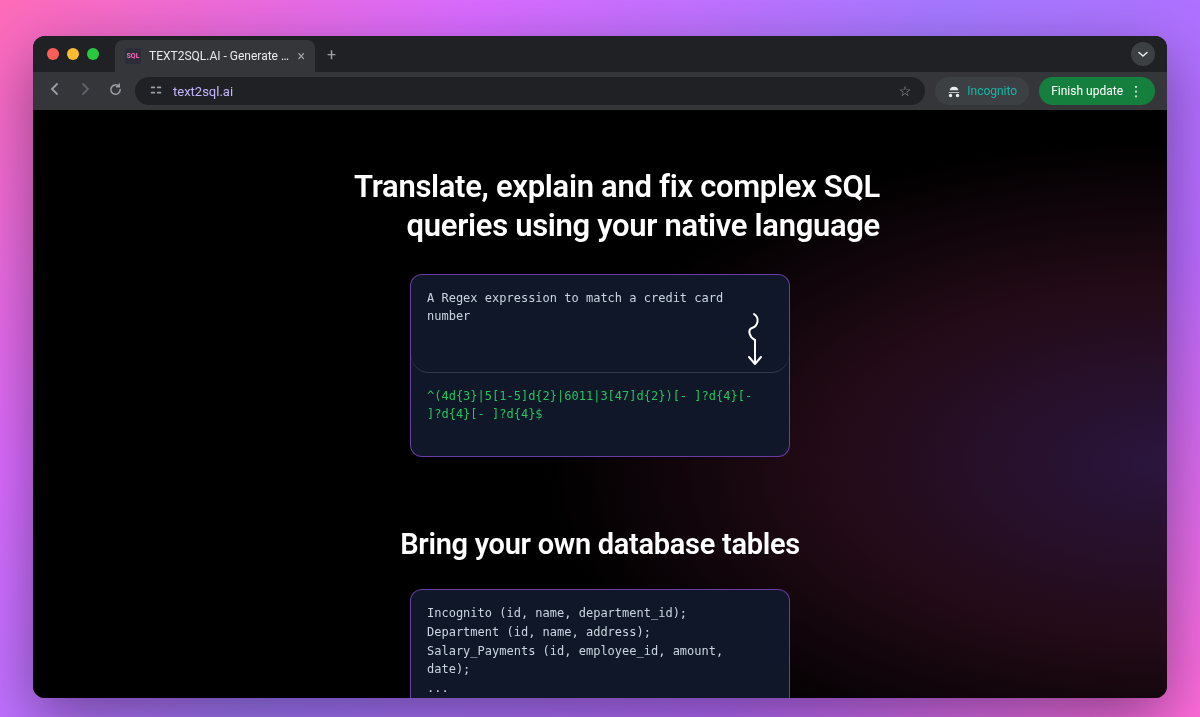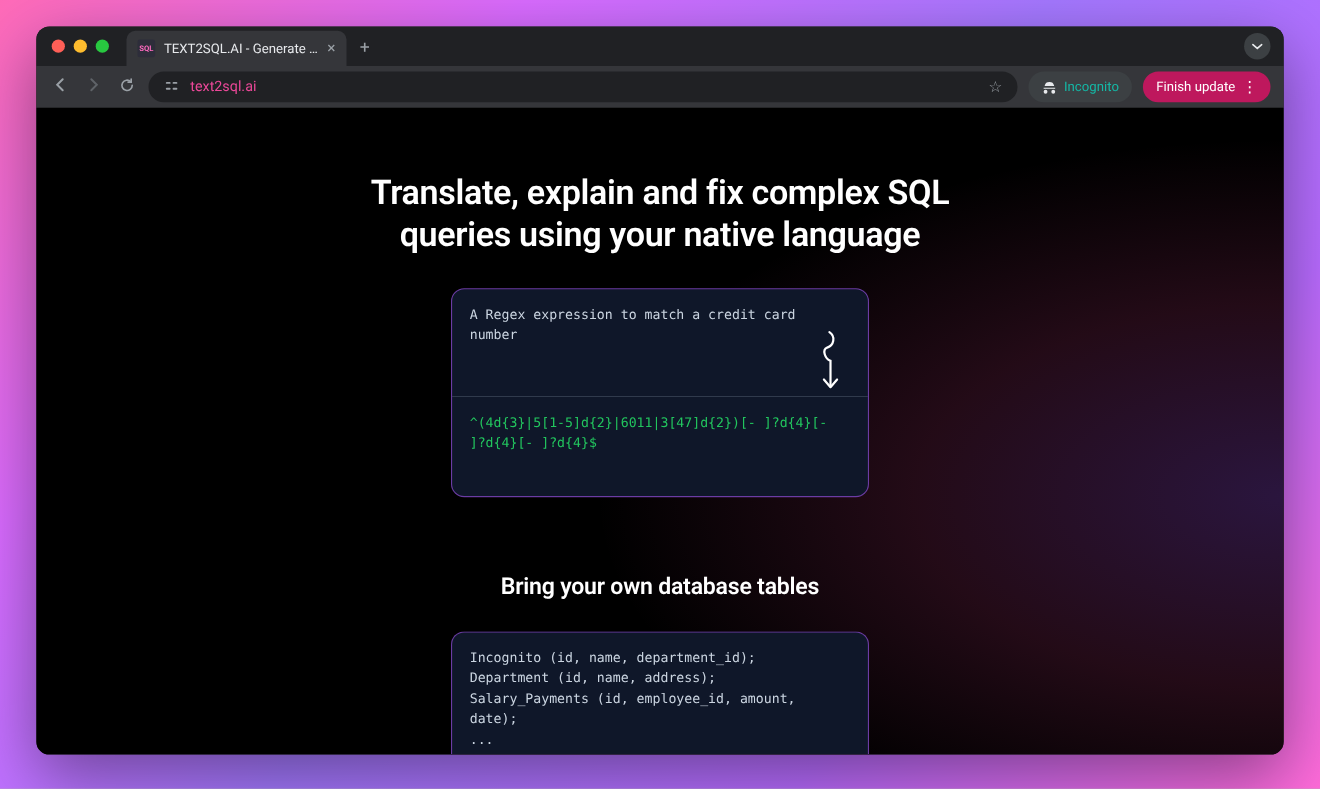--- a/index.html
+++ b/index.html
@@ -3,21 +3,21 @@
 <meta charset="utf-8">
 <style>
 * { margin:0; padding:0; box-sizing:border-box; }
 body {
   width:1200px; height:717px; overflow:hidden;
   font-family:-apple-system,BlinkMacSystemFont,"Segoe UI",Roboto,sans-serif;
   background:linear-gradient(135deg,#ff6bb8 0%,#d96bff 25%,#a478ff 50%,#b86bff 75%,#ff6bd9 100%);
   position:relative;
 }
 .browser-window{
-  position:absolute; left:33px; top:24px; width:1134px; height:662px;
+  position:absolute; left:33px; top:36px; width:1134px; height:662px;
   background:#1f1f1f; border-radius:12px; overflow:hidden;
   box-shadow:0 20px 60px rgba(0,0,0,.4);
   display:flex; flex-direction:column;
 }
 .tab-bar{
   height:36px; background:#202124; display:flex; align-items:center; padding-left:14px;
 }
 .traffic{display:flex; gap:8px; margin-right:16px;}
 .dot{width:12px;height:12px;border-radius:50%;}
 .dot.red{background:#ff5f57;} .dot.yellow{background:#febc2e;} .dot.green{background:#28c840;}
@@ -34,57 +34,57 @@
 
 .toolbar{
   height:38px;background:#35363a;display:flex;align-items:center;padding:0 12px;gap:10px;
 }
 .nav-btn{color:#9aa0a6;font-size:15px;cursor:pointer;width:20px;text-align:center;}
 .urlbar{
   flex:1;height:28px;background:#202124;border-radius:14px;display:flex;align-items:center;
   padding:0 14px;gap:10px;color:#e8eaed;font-size:13px;
 }
 .site-icon{color:#9aa0a6;font-size:12px;}
-.url-text{flex:1;color:#ec4899;}
+.url-text{flex:1;color:#c4b5fd;}
 .star{color:#9aa0a6;font-size:14px;cursor:pointer;}
 .incognito-pill{
   display:flex;align-items:center;gap:6px;background:#3c4043;height:28px;border-radius:14px;
   padding:0 12px;color:#14b8a6;font-size:12px;
 }
 .finish-pill{
-  display:flex;align-items:center;gap:6px;background:#be185d;height:28px;border-radius:14px;
+  display:flex;align-items:center;gap:6px;background:#15803d;height:28px;border-radius:14px;
   padding:0 12px;color:#fff;font-size:12px;cursor:pointer;
 }
 .kebab{font-size:14px;}
 
 .content{
   flex:1;background:#000;overflow:hidden;position:relative;color:#fff;
 }
 .content::after{
   content:"";position:absolute;right:0;top:0;bottom:0;width:60%;
   background:radial-gradient(ellipse at 100% 60%,rgba(168,85,247,.25) 0%,rgba(236,72,153,.15) 35%,transparent 65%);
   pointer-events:none;
 }
 .page{position:relative;z-index:1;width:100%;height:100%;display:flex;flex-direction:column;align-items:center;padding-top:58px;}
 .hero{
-  font-size:31px;font-weight:600;text-align:center;line-height:1.25;letter-spacing:-.01em;
+  font-size:31px;font-weight:600;text-align:right;line-height:1.25;letter-spacing:-.01em;
   max-width:560px;
 }
 .card{
   width:380px;background:#0f1729;border:1px solid rgba(168,85,247,.6);border-radius:12px;
   margin-top:28px;overflow:hidden;position:relative;font-family:ui-monospace,Menlo,Consolas,monospace;
   font-size:12px;line-height:1.55;
 }
-.card-top{padding:14px 16px 46px;color:#cbd5e1;border-bottom:1px solid rgba(148,163,184,.25);}
+.card-top{padding:14px 16px 46px;color:#cbd5e1;border-bottom:1px solid rgba(148,163,184,.25);border-radius:18px;}
 .card-bottom{padding:14px 16px 82px;color:#22c55e;white-space:pre-wrap;word-break:break-all;}
 .arrow{
   position:absolute;right:20px;top:34px;width:30px;height:60px;pointer-events:none;
 }
 .h2{
-  font-size:21px;font-weight:600;text-align:left;margin-top:70px;letter-spacing:-.01em;
+  font-size:29px;font-weight:600;text-align:left;margin-top:70px;letter-spacing:-.01em;
 }
 .card2{
   width:380px;background:#0f1729;border:1px solid rgba(168,85,247,.6);border-radius:12px 12px 0 0;
   margin-top:28px;overflow:hidden;border-bottom:none;
   font-family:ui-monospace,Menlo,Consolas,monospace;font-size:12px;line-height:1.55;
 }
 .card2-body{padding:14px 16px 30px;color:#cbd5e1;white-space:pre-wrap;}
 </style>
 </head>
 <body>

